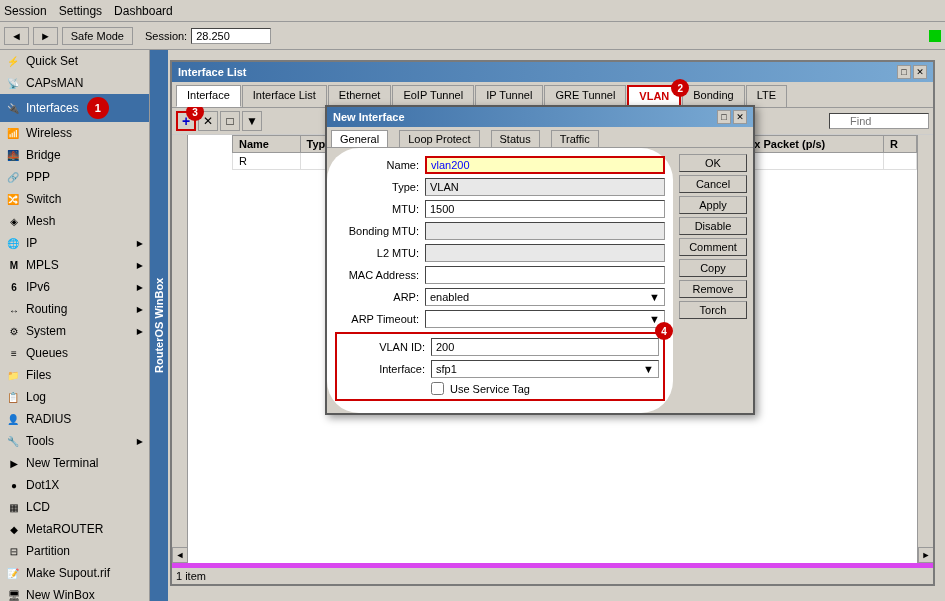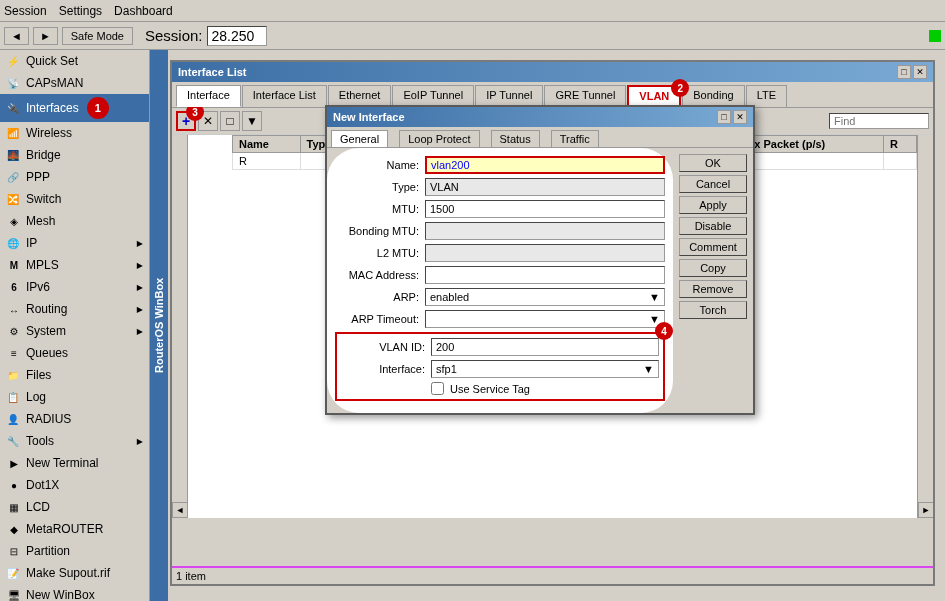--- a/index.html
+++ b/index.html
@@ -6,22 +6,22 @@
     body { font-family: 'Segoe UI', Tahoma, Geneva, Verdana, sans-serif; font-size: 12px; background: #d4d0c8; overflow: hidden; width: 945px; height: 601px; }
     
     
     .menubar { background: #d4d0c8; display: flex; align-items: center; padding: 2px 4px; border-bottom: 1px solid #999; height: 22px; }
     .menubar span { margin-right: 12px; cursor: pointer; font-size: 12px; }
 
     
     .toolbar { background: #d4d0c8; display: flex; align-items: center; padding: 2px 4px; border-bottom: 1px solid #999; height: 28px; gap: 4px; }
     .toolbar-btn { background: #d4d0c8; border: 1px solid #999; padding: 2px 6px; cursor: pointer; font-size: 11px; display: flex; align-items: center; gap: 2px; }
     .safe-mode-btn { background: #d4d0c8; border: 1px solid #999; padding: 2px 8px; font-size: 11px; }
-    .session-label { font-size: 15px; margin-left: 8px; }
-    .session-input { border: 1px inset #999; background: white; padding: 1px 4px; font-size: 14px; width: 60px; }
+    .session-label { font-size: 11px; margin-left: 8px; }
+    .session-input { border: 1px inset #999; background: white; padding: 1px 4px; font-size: 11px; width: 80px; }
     .green-indicator { width: 12px; height: 12px; background: #00cc00; margin-left: auto; }
 
     
     .main-layout { display: flex; height: calc(601px - 50px); }
 
     
     .sidebar { width: 150px; background: #d4d0c8; border-right: 1px solid #999; overflow-y: auto; flex-shrink: 0; }
     .sidebar-item { display: flex; align-items: center; padding: 3px 6px; cursor: pointer; font-size: 12px; gap: 4px; }
     .sidebar-item.active { background: #3c6ea5; color: white; text-align: center; }
     .sidebar-item-icon { width: 16px; height: 16px; display: flex; align-items: center; justify-content: center; font-size: 10px; flex-shrink: 0; }
@@ -43,30 +43,30 @@
     .tab-bar { display: flex; padding: 3px 4px 0; background: #d4d0c8; border-bottom: 1px solid #999; gap: 1px; }
     .tab { padding: 3px 10px; border: 1px solid #999; background: #d4d0c8; cursor: pointer; font-size: 11px; border-bottom: none; }
     .tab.active { background: white; border-bottom: 1px solid white; z-index: 1; }
     .tab.highlighted { border: 2px solid #cc0000; color: #cc0000; font-weight: bold; background: white; }
 
     
     .table-toolbar { display: flex; align-items: center; padding: 3px 4px; gap: 2px; background: #d4d0c8; border-bottom: 1px solid #ccc; }
     .tbar-btn { width: 20px; height: 20px; border: 1px solid #999; background: #d4d0c8; cursor: pointer; display: flex; align-items: center; justify-content: center; font-size: 12px; }
     .tbar-btn.add-btn { background: #d4d0c8; color: #0000cc; font-weight: bold; font-size: 14px; }
     .tbar-btn.highlighted { border: 2px solid #cc0000; }
-    .find-input { margin-left: auto; border: 1px inset #999; background: white; padding: 1px 4px; font-size: 11px; width: 100px; }
+    .find-input { margin-left: auto; border: 1px inset #999; background: white; padding: 1px 20px; font-size: 11px; width: 100px; }
 
     
     .table-container { flex: 1; background: white; overflow: auto; padding-left: 44px; }
     .data-table { width: 100%; border-collapse: collapse; font-size: 11px; }
     .data-table th { background: #d4d0c8; border: 1px solid #999; padding: 2px 6px; text-align: left; white-space: nowrap; }
     .data-table td { border: 1px solid #ddd; padding: 2px 6px; white-space: nowrap; }
 
     
-    .status-bar { padding: 2px 4px; font-size: 11px; border-top: 2px solid #d946ef; background: #d4d0c8; margin-top: 48px; }
+    .status-bar { padding: 2px 4px; font-size: 11px; border-top: 5px solid #d946ef; background: #d4d0c8; }
 
     
     .dialog { position: absolute; top: 60px; left: 160px; width: 430px; background: #d4d0c8; border: 2px solid #5a5a5a; box-shadow: 3px 3px 8px rgba(0,0,0,0.4); z-index: 100; }
     .dialog-titlebar { background: linear-gradient(to right, #3c6ea5, #7aaad4); color: white; padding: 2px 6px; display: flex; align-items: center; justify-content: space-between; font-size: 11px; font-weight: bold; height: 20px; }
     .dialog-controls { display: flex; gap: 2px; }
     .dialog-control-btn { width: 14px; height: 14px; border: 1px solid #999; background: #d4d0c8; display: flex; align-items: center; justify-content: center; font-size: 9px; cursor: pointer; color: black; }
 
     .dialog-tabs { display: flex; padding: 3px 4px 0; background: #d4d0c8; gap: 11px; border-bottom: 1px solid #999; }
     .dialog-tab { padding: 2px 8px; border: 1px solid #999; background: #d4d0c8; cursor: pointer; font-size: 11px; border-bottom: none; }
     .dialog-tab.active { background: white; }

